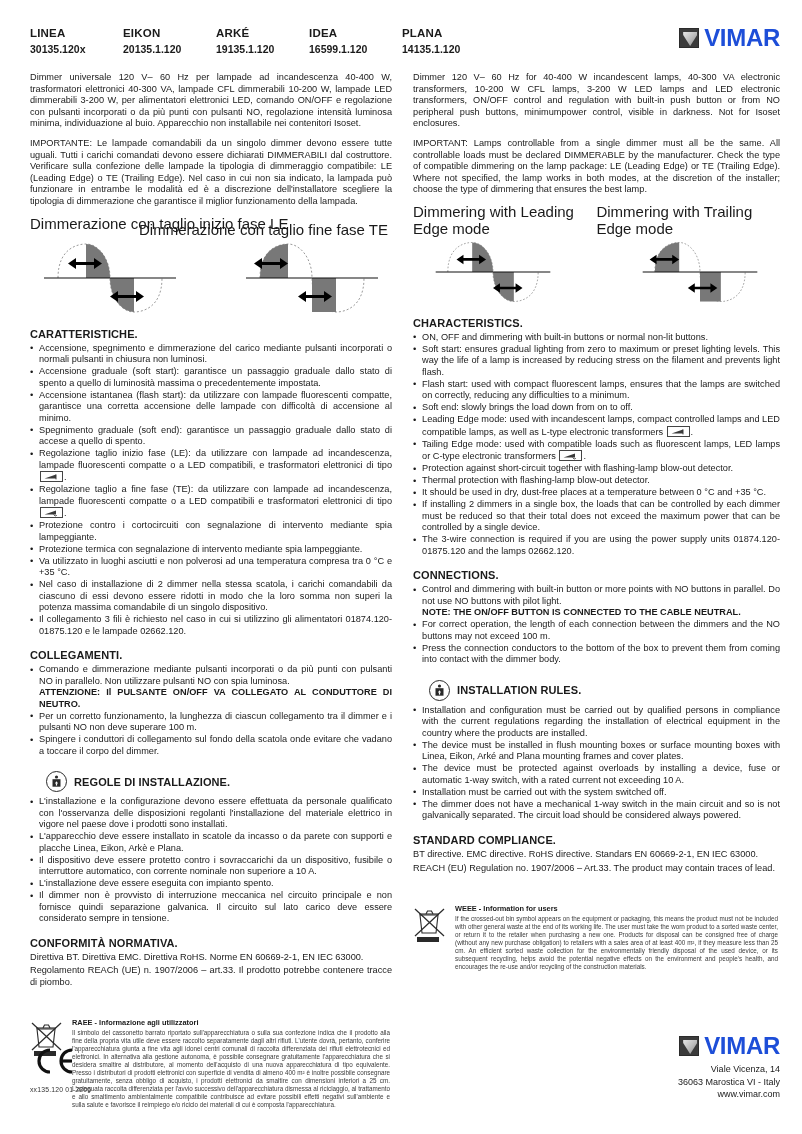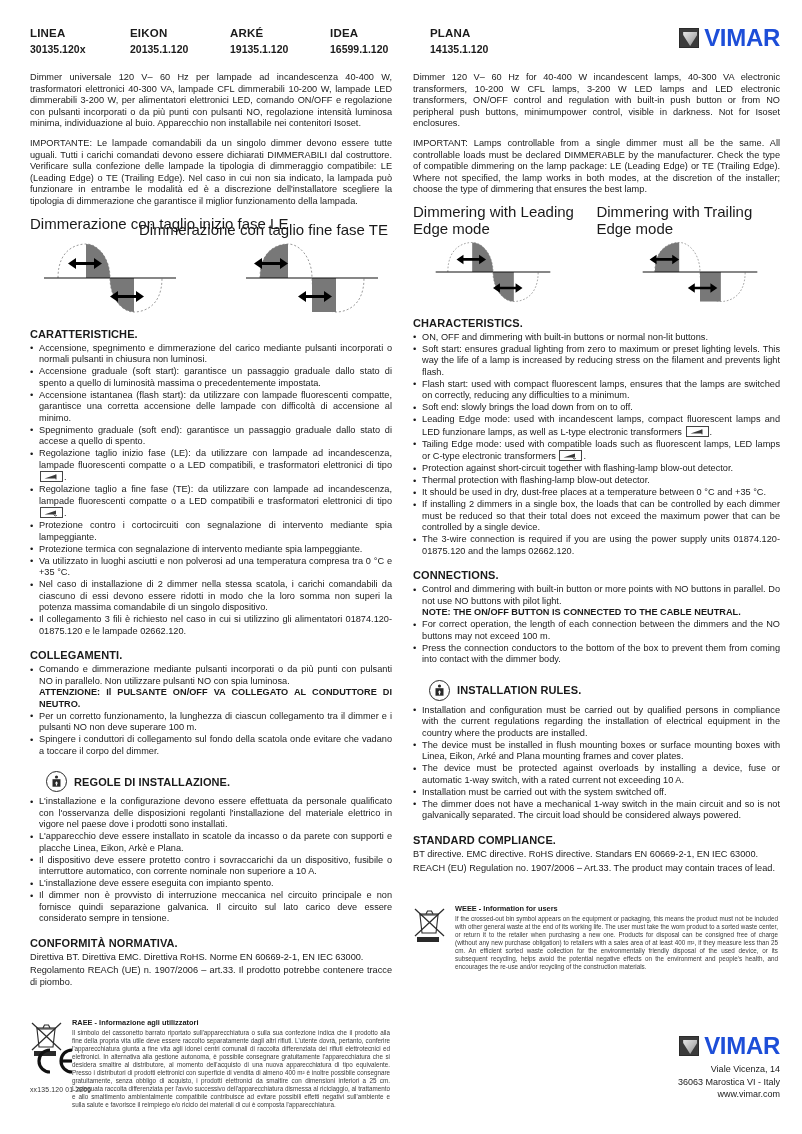--- a/index.html
+++ b/index.html
@@ -13,21 +13,21 @@
     overflow: hidden;
   }
   .page { position: relative; width: 802px; height: 1134px; padding: 0; }
 
   
   .header {
     display: flex; align-items: flex-start; justify-content: space-between;
     padding: 26px 22px 0 30px;
     height: 72px;
   }
-  .codes { display: flex; gap: 14px; }
+  .codes { display: flex; gap: 7px; }
   .code-col { width: 86px; }
   .code-name { font-size: 11.5px; font-weight: bold; letter-spacing: .2px; line-height: 15px; }
   .code-num  { font-size: 10.5px; font-weight: bold; line-height: 16px; }
   .brandmark { display: flex; align-items: center; gap: 5px; margin-top: -2px; }
   .vimar-badge {
     width: 20px; height: 20px; background:#3b3b3b; position: relative;
     border: 1px solid #2b2b2b;
   }
   .vimar-badge:after{
     content:""; position:absolute; left:3px; top:3px; width:14px; height:14px;
@@ -276,21 +276,21 @@
           </g>
         </svg>
       </div>
 
       <h2 class="sect">CHARACTERISTICS.</h2>
       <ul class="bullets">
         <li>ON, OFF and dimmering with built-in buttons or normal non-lit buttons.</li>
         <li>Soft start: ensures gradual lighting from zero to maximum or preset lighting levels. This way the life of a lamp is increased by reducing stress on the filament and prevents light flash.</li>
         <li>Flash start: used with compact fluorescent lamps, ensures that the lamps are switched on correctly, reducing any difficulties to a minimum.</li>
         <li>Soft end: slowly brings the load down from on to off.</li>
-        <li><span>Leading Edge mode:  used with incandescent lamps, compact fluorescent lamps and LED funzionare lamps, as well as L-type electronic transformers</span>
+        <li><span>Leading Edge mode:  used with incandescent lamps, compact controlled lamps and LED compatible lamps, as well as L-type electronic transformers</span>
           <svg class="xfmr" viewBox="0 0 23 11">
             <path d="M3 8 L17 3 L17 8 Z" fill="#3a3a3a"></path>
               <line x1="17" y1="3" x2="17" y2="9" stroke="#3a3a3a" stroke-width="1.2"></line>
           </svg>.</li>
         <li><span>Tailing Edge mode:  used with compatible loads such as fluorescent lamps, LED lamps or C-type electronic transformers</span>
           <svg class="xfmr" viewBox="0 0 23 11">
             <path d="M3 8 L17 3 L17 8 Z" fill="#3a3a3a"></path>
               <path d="M14 8 q2 3 4 1" fill="none" stroke="#3a3a3a" stroke-width="1.1"></path>
           </svg>.</li>
         <li>Protection against short-circuit together with flashing-lamp blow-out detector.</li>

